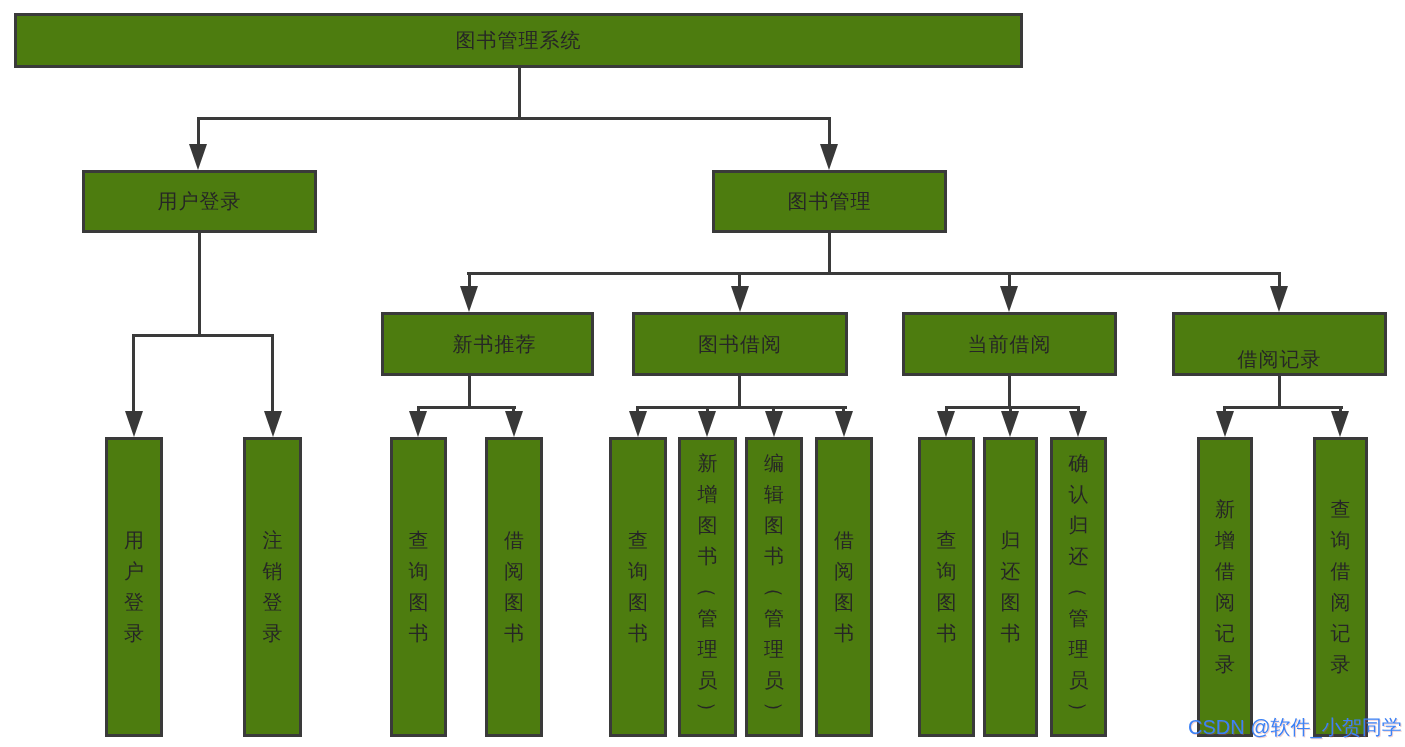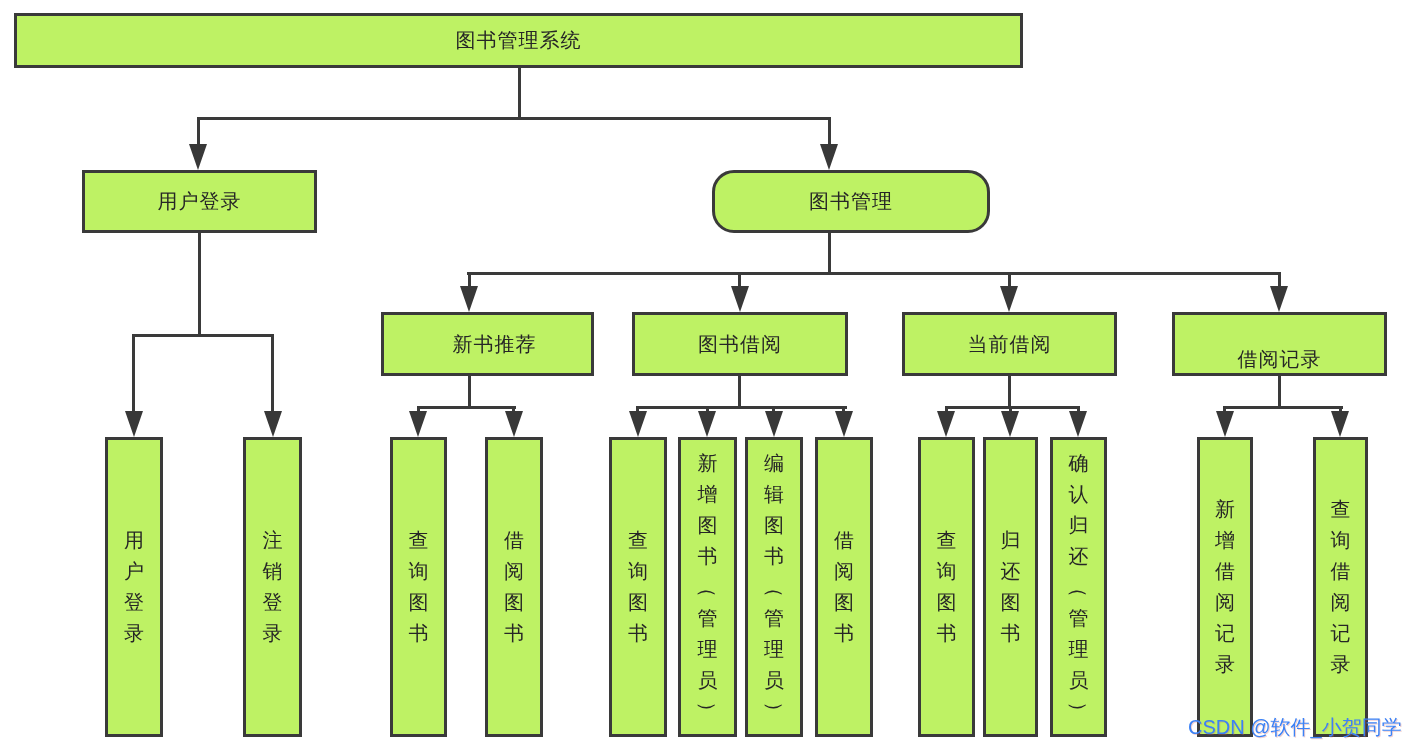--- a/index.html
+++ b/index.html
@@ -1,21 +1,21 @@
 <!DOCTYPE html>
 <html><head>
 <meta charset="utf-8">
 <style>
   html,body{margin:0;padding:0;background:#ffffff;}
   #canvas{
     position:relative;width:1405px;height:747px;background:#ffffff;overflow:hidden;
     font-family:"Liberation Sans","DejaVu Sans",sans-serif;color:#262626;
   }
   .box{
-    position:absolute;background:#bef264;border:3px solid #3a3a3a;box-sizing:border-box;
+    position:absolute;background:#4d7c0f;border:3px solid #3a3a3a;box-sizing:border-box;
     display:flex;align-items:center;justify-content:center;font-size:20px;color:#262626;
     letter-spacing:1px;
   }
   .vbox{flex-direction:column;letter-spacing:0;}
   .vc{display:block;height:31px;line-height:31px;width:100%;text-align:center;font-size:20px;}
   .vc.rot{transform:rotate(90deg);}
   .hl{position:absolute;height:3px;background:#3a3a3a;}
   .vl{position:absolute;width:3px;background:#3a3a3a;}
   .ah{position:absolute;width:0;height:0;border-left:9px solid transparent;border-right:9px solid transparent;border-top:26px solid #383838;}
   .watermark{
@@ -35,21 +35,21 @@
   <div class="vl" style="left:518px;top:68px;height:50px;"></div>
   <div class="hl" style="left:197px;top:117px;width:634px;"></div>
   <div class="vl" style="left:197px;top:117px;height:30px;"></div>
   <div class="ah" style="left:189px;top:144px;"></div>
   <div class="vl" style="left:828px;top:117px;height:30px;"></div>
   <div class="ah" style="left:820px;top:144px;"></div>
 
   <div class="box" style="left:82px;top:170px;width:235px;height:63px;">
     <span>用户登录</span>
   </div>
-  <div class="box" style="left:712px;top:170px;width:278px;height:63px;border-radius:22px;">
+  <div class="box" style="left:712px;top:170px;width:235px;height:63px;">
     <span>图书管理</span>
   </div>
 
   <div class="vl" style="left:198px;top:233px;height:102px;"></div>
   <div class="hl" style="left:132px;top:334px;width:142px;"></div>
   <div class="vl" style="left:132px;top:334px;height:80px;"></div>
   <div class="ah" style="left:125px;top:411px;"></div>
   <div class="vl" style="left:271px;top:334px;height:80px;"></div>
   <div class="ah" style="left:264px;top:411px;"></div>
 

